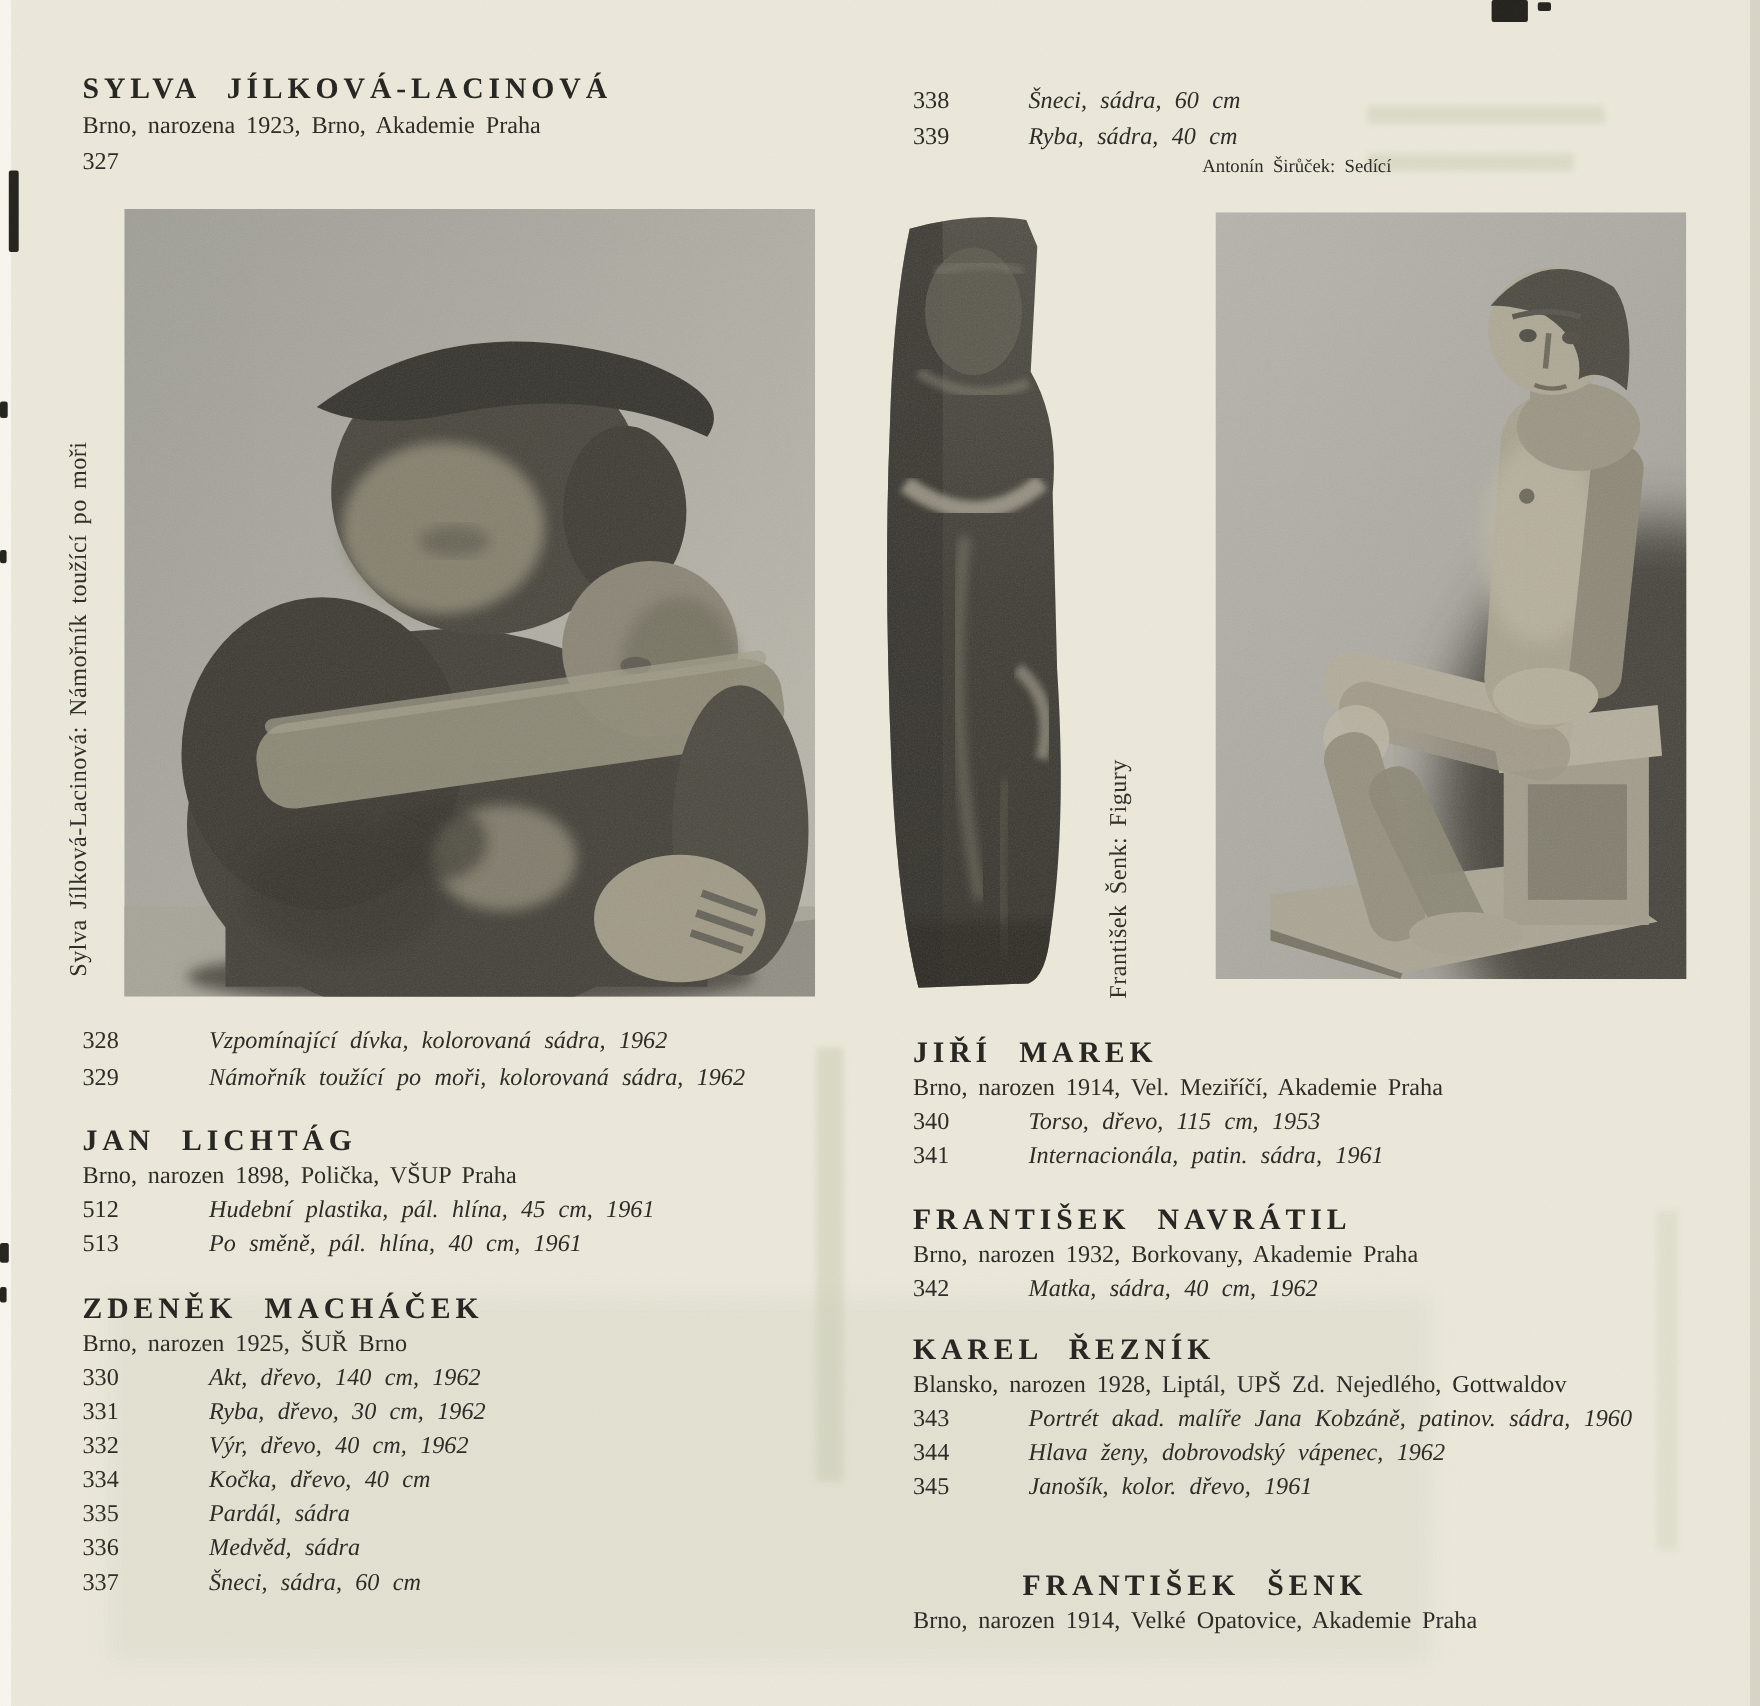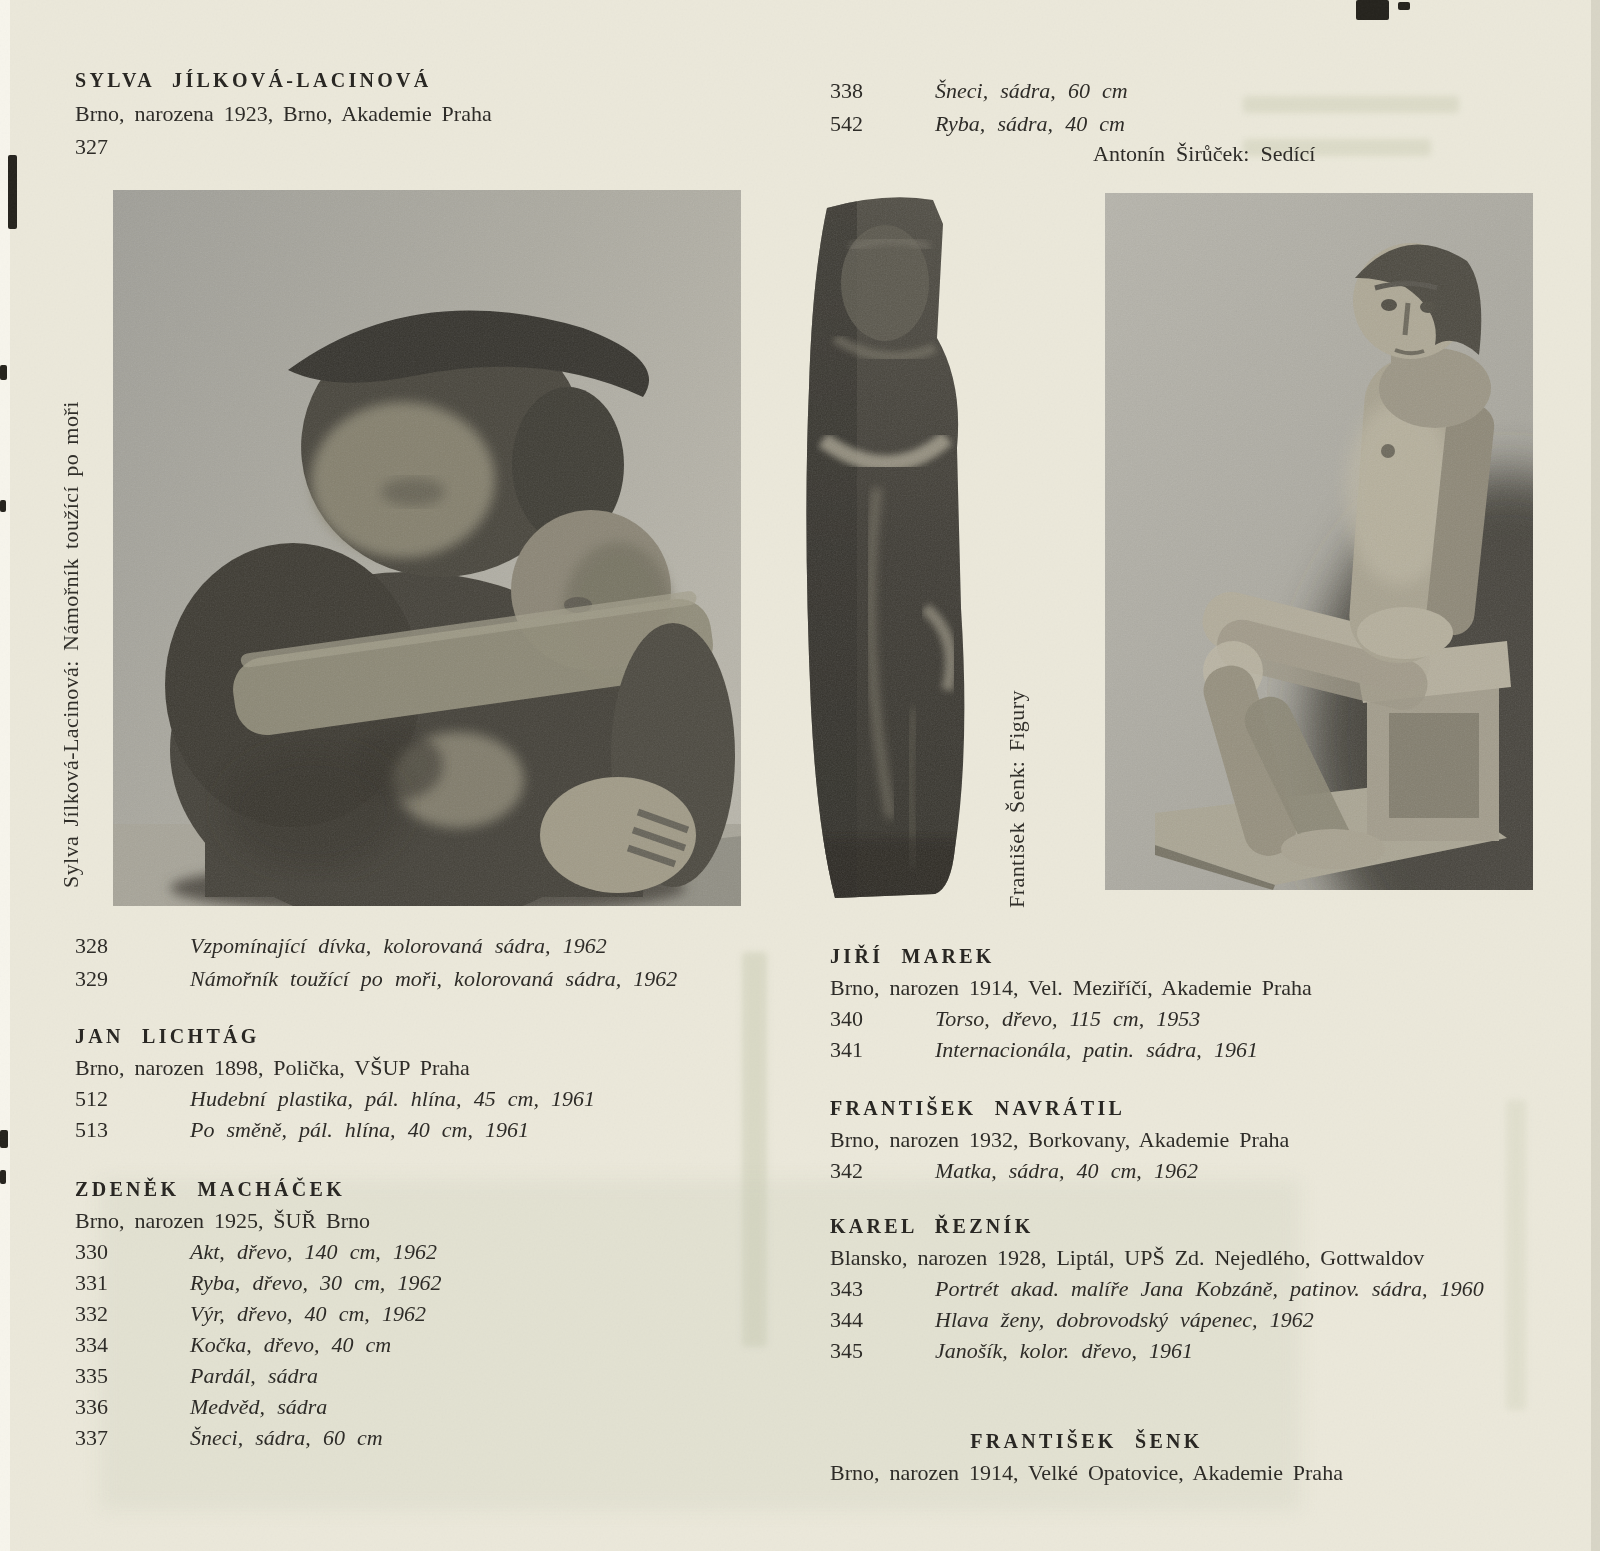--- a/index.html
+++ b/index.html
@@ -12,27 +12,27 @@
   
   .edge-strip-left{position:absolute;left:0;top:0;width:10px;height:1551px;background:#f7f5ec;}
   .edge-strip-right{position:absolute;right:0;top:0;width:9px;height:1551px;background:#d8d5c6;}
   .mark{position:absolute;background:#24221c;border-radius:2px;}
   .ghost{position:absolute;background:#c9cbb2;opacity:.45;filter:blur(3px);border-radius:3px;}
   .tint{position:absolute;background:rgba(200,204,184,.25);filter:blur(9px);}
   
   .sec{position:absolute;left:75px;line-height:31px;font-size:22px;white-space:nowrap;}
   .lh33{line-height:33px;}
   .colR{left:830px;}
-  .name{font-weight:bold;font-size:20px;letter-spacing:.165em;word-spacing:.5em;color:#262420;}
+  .name{font-weight:bold;font-size:27px;letter-spacing:.165em;word-spacing:.5em;color:#262420;}
   .bio{word-spacing:.2em;}
   .row{display:flex;}
   .row .no{flex:0 0 115px;}
   .colR .row .no{flex:0 0 105px;}
   .row .desc{word-spacing:.3em;font-style:italic;}
-  .center-caption{position:absolute;font-size:22px;word-spacing:.25em;white-space:nowrap;}
+  .center-caption{position:absolute;font-size:17px;word-spacing:.25em;white-space:nowrap;}
   .vcap{
     position:absolute;writing-mode:vertical-rl;transform:rotate(180deg);
     font-size:22px;letter-spacing:.02em;word-spacing:.15em;white-space:nowrap;color:#2e2c27;
   }
   .photo{position:absolute;}
   .photo svg{display:block;}
   .grain-page{position:absolute;left:0;top:0;pointer-events:none;}
 </style>
 </head>
 <body>
@@ -118,21 +118,21 @@
     <span class="desc">Šneci, sádra, 60 cm</span>
   </div>
 </div>
 
 <div class="sec colR lh33" style="top:74px;">
   <div class="row">
     <span class="no">338</span>
     <span class="desc">Šneci, sádra, 60 cm</span>
   </div>
   <div class="row">
-    <span class="no">542</span>
+    <span class="no">339</span>
     <span class="desc">Ryba, sádra, 40 cm</span>
   </div>
 </div>
 
 <div class="center-caption" style="left:1093px;top:141px;">Antonín Širůček: Sedící</div>
 
 <div class="sec colR" style="top:941px;">
   <div class="name">JIŘÍ MAREK</div>
   <div class="bio">Brno, narozen 1914, Vel. Meziříčí, Akademie Praha</div>
   <div class="row">

